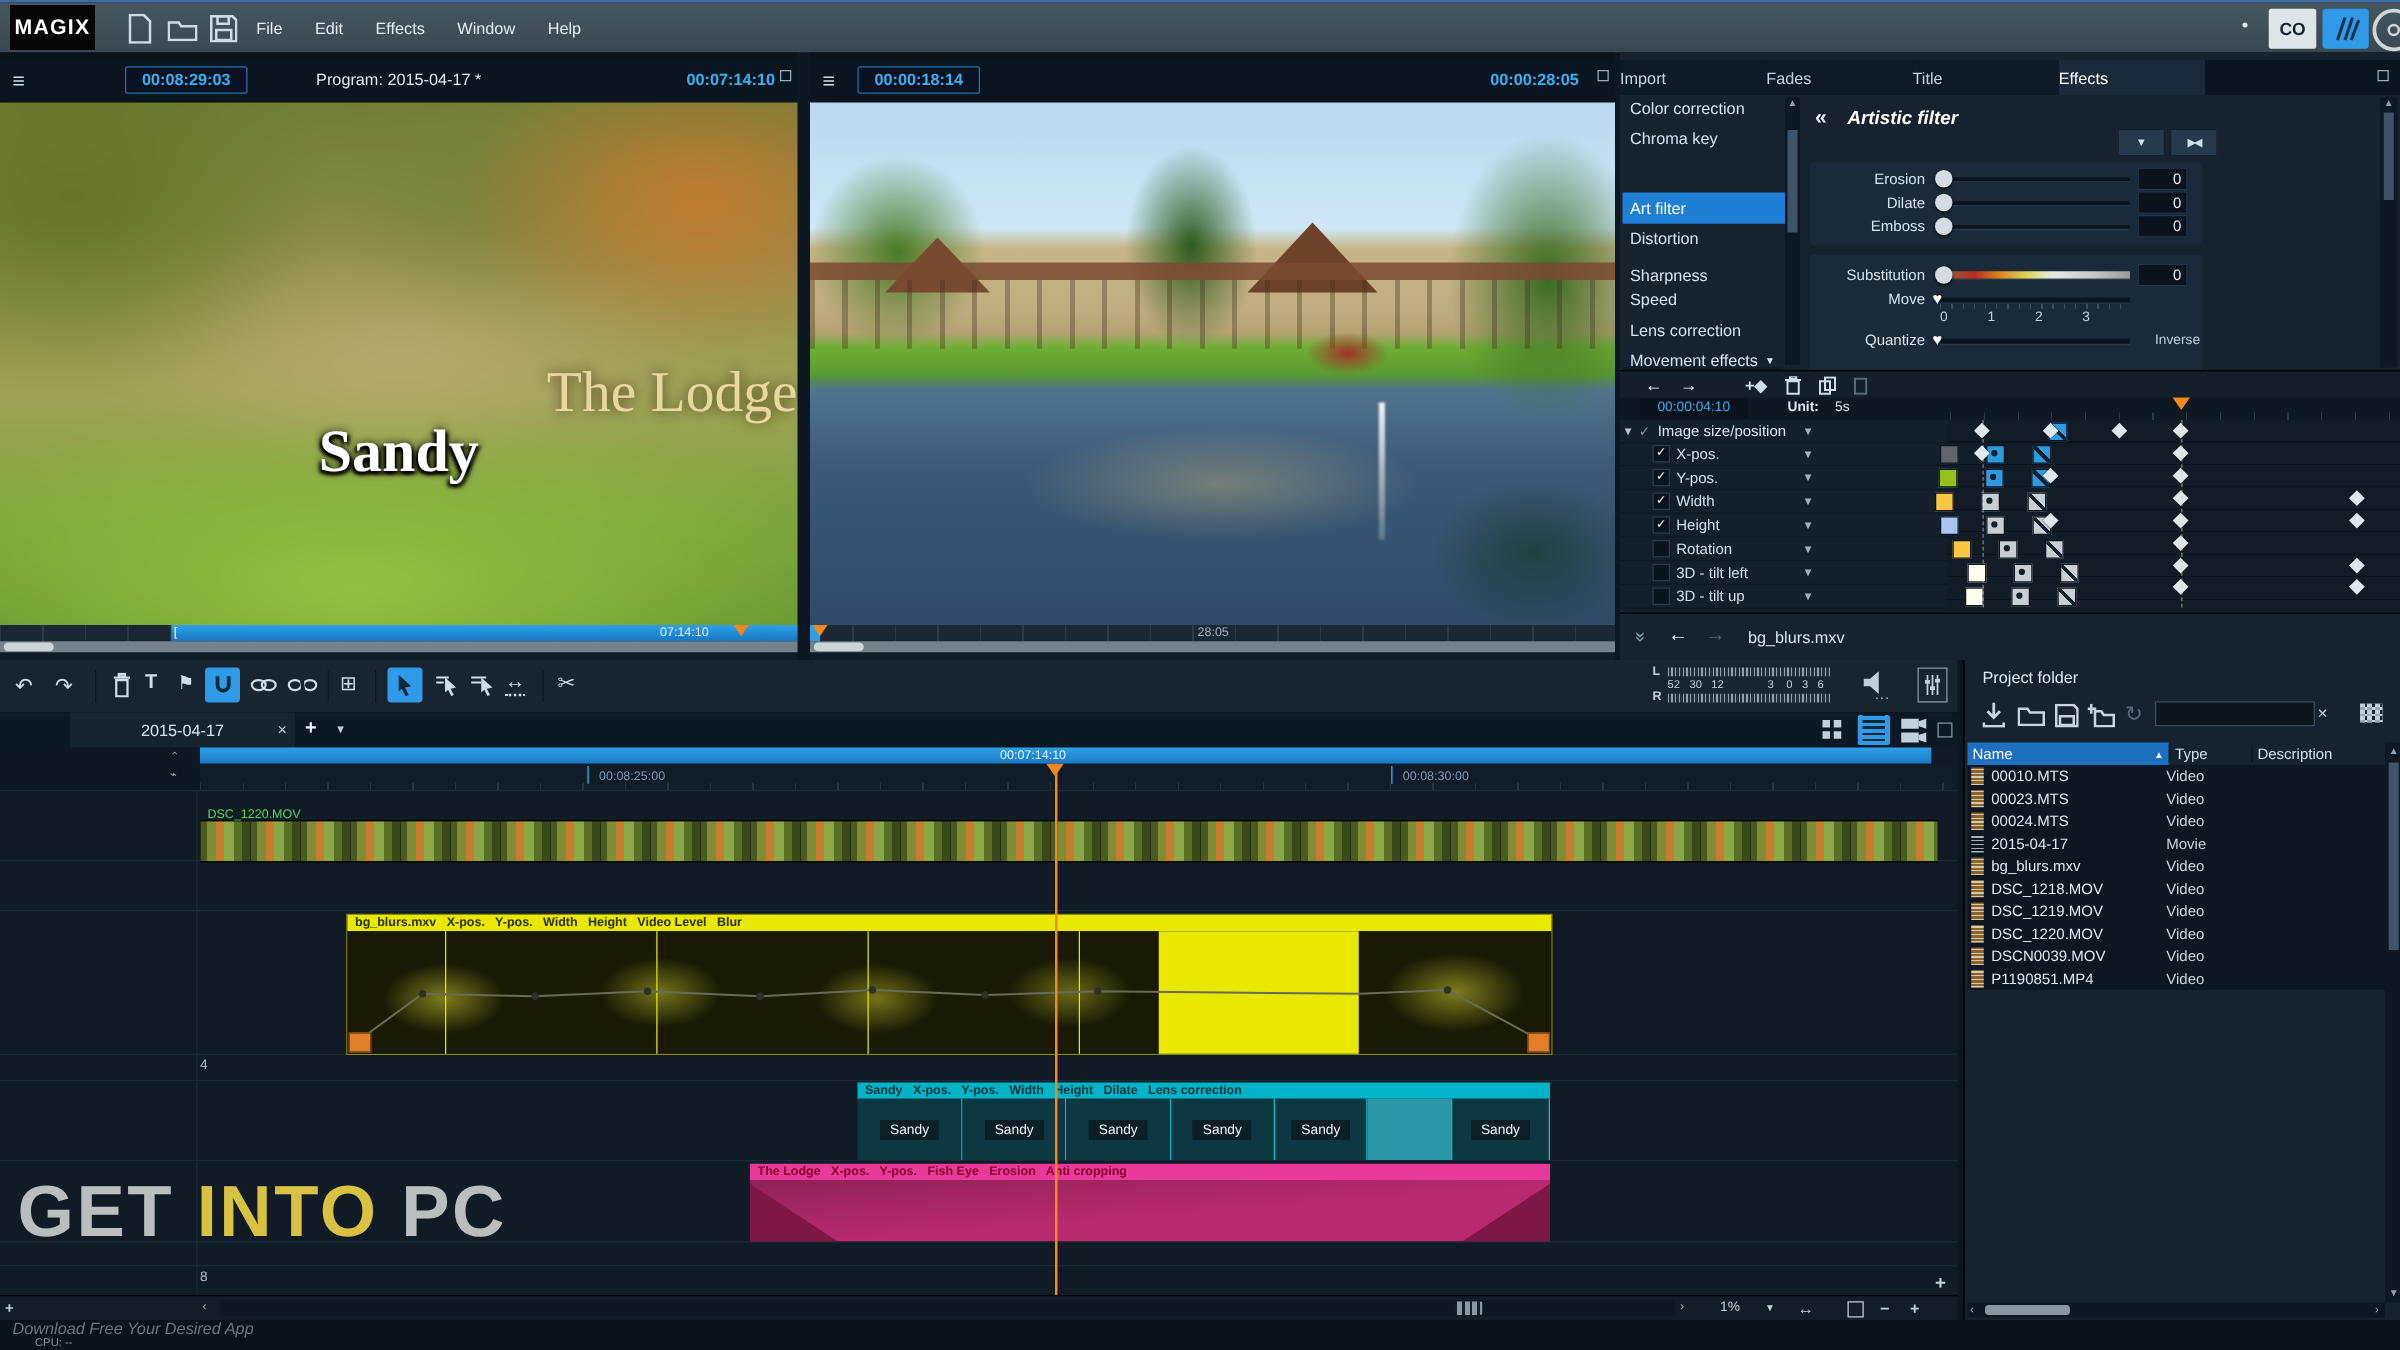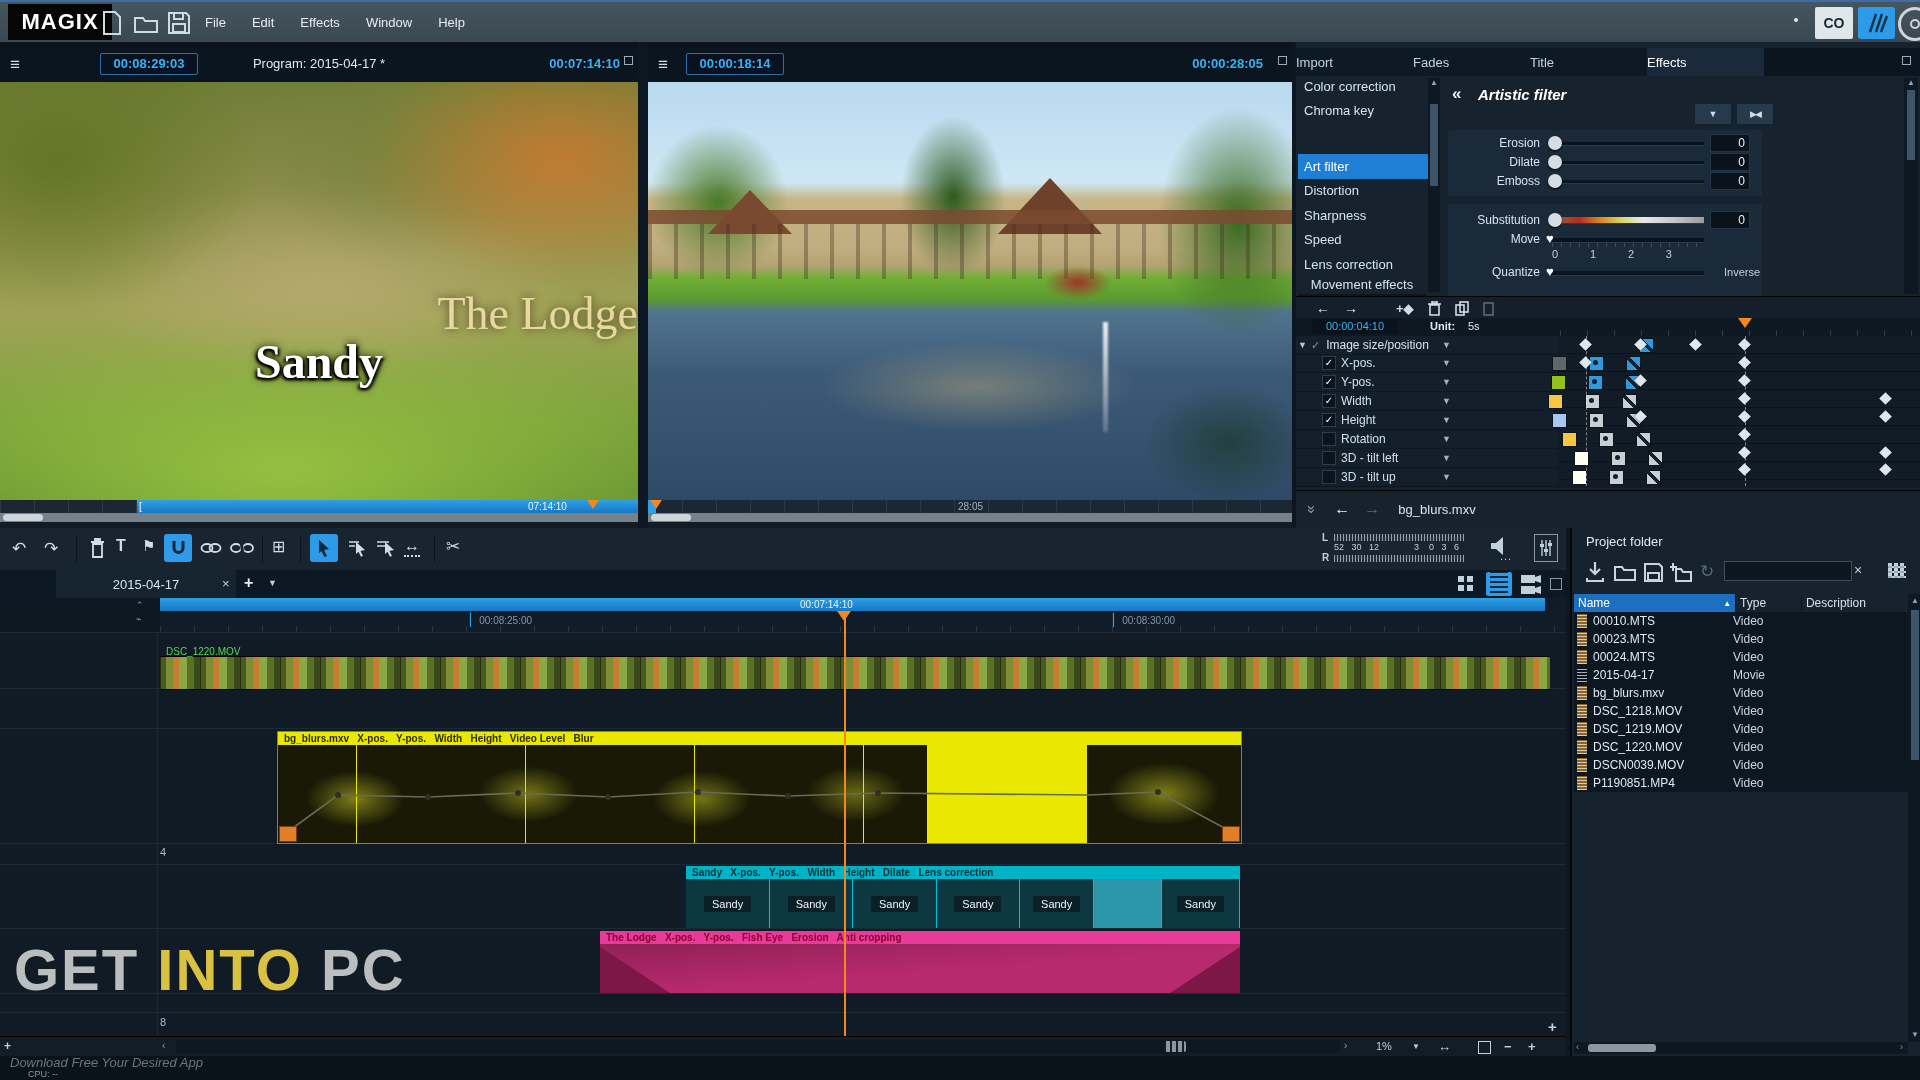--- a/index.html
+++ b/index.html
@@ -51,21 +51,21 @@
   svg{display:block;}
 </style>
 </head>
 <body>
 
 <div id="root">
 
   <div class="abs" style="left:0;top:0;width:1920px;height:2px;background:#3e6ca8"></div>
 
   <div class="abs flex" style="left:0;top:2px;width:1920px;height:40px;background:linear-gradient(180deg,#46565f,#394750);border-bottom:1px solid #10181e">
-    <div class="abs flex" style="left:8px;top:2px;width:104px;height:36px;background:#060606;justify-content:center;color:#fff;font-weight:bold;font-size:22px;letter-spacing:1px">
+    <div class="abs flex" style="left:8px;top:2px;width:68px;height:36px;background:#060606;justify-content:center;color:#fff;font-weight:bold;font-size:17px;letter-spacing:1px">
       <span>MAGIX</span>
     </div>
 
     <span class="abs" style="left:102px;top:9px">
       <svg width="20" height="24">
           <path d="M2 1h11l5 5v17H2z" fill="none" stroke="#cfdbe2" stroke-width="2"></path>
         </svg>
     </span>
     <span class="abs" style="left:134px;top:11px">
       <svg width="24" height="20">
@@ -258,33 +258,33 @@
           <span style="font-size:8px"></span>
         </div>
         <div class="cat-item" style="background: rgb(30, 127, 212); color: rgb(255, 255, 255); margin-top: 31px;">
           <span>Art filter</span>
           <span style="font-size:8px"></span>
         </div>
         <div class="cat-item" style="background: transparent; color: rgb(212, 228, 240);">
           <span>Distortion</span>
           <span style="font-size:8px"></span>
         </div>
-        <div class="cat-item" style="background: transparent; color: rgb(212, 228, 240);">
+        <div class="cat-item" style="background: transparent; color: rgb(212, 228, 240); align-items: flex-end;">
           <span>Sharpness</span>
           <span style="font-size:8px"></span>
         </div>
         <div class="cat-item" style="background: transparent; color: rgb(212, 228, 240);">
           <span>Speed</span>
           <span style="font-size:8px"></span>
         </div>
         <div class="cat-item" style="background: transparent; color: rgb(212, 228, 240);">
           <span>Lens correction</span>
           <span style="font-size:8px"></span>
         </div>
-        <div class="cat-item" style="background: transparent; color: rgb(212, 228, 240); flex-direction: column;">
+        <div class="cat-item" style="background: transparent; color: rgb(212, 228, 240);">
           <span>Movement effects</span>
           <span style="font-size:8px">▼</span>
         </div>
       </div>
     <div class="scroll abs" style="left:132px;top:36px;width:12px;height:214px">
       <div class="abs" style="left:2px;top:0;font-size:8px;color:#8fa2b2">▲</div>
       <div class="thumb abs" style="left:2px;top:26px;width:8px;height:82px"></div>
     </div>
     <div class="scroll abs" style="left:2px;top:252px;width:128px;height:10px">
       <div class="thumb abs" style="left:6px;top:2px;width:96px;height:6px"></div>

